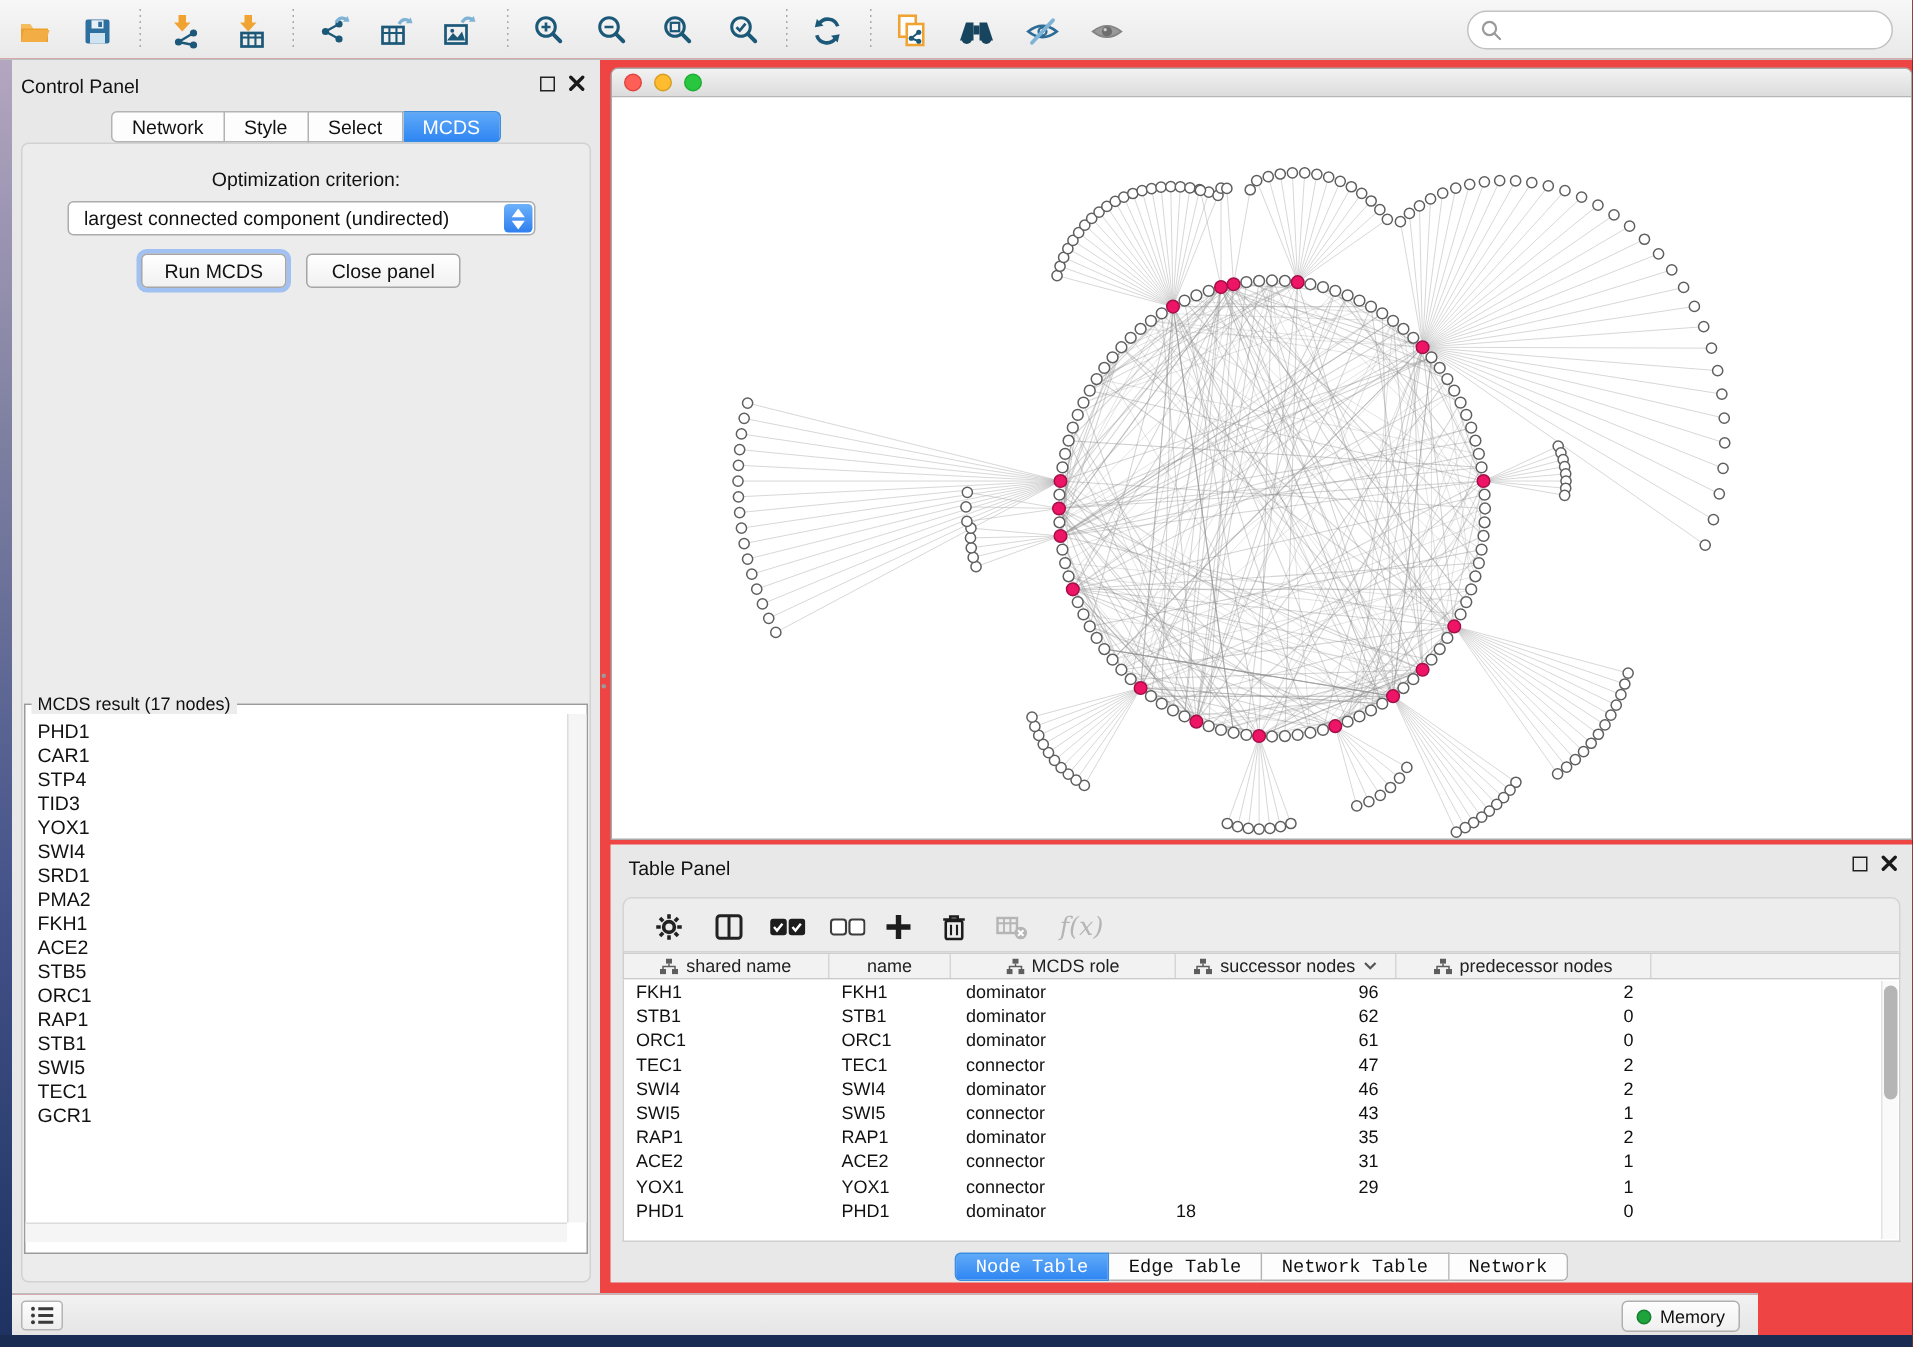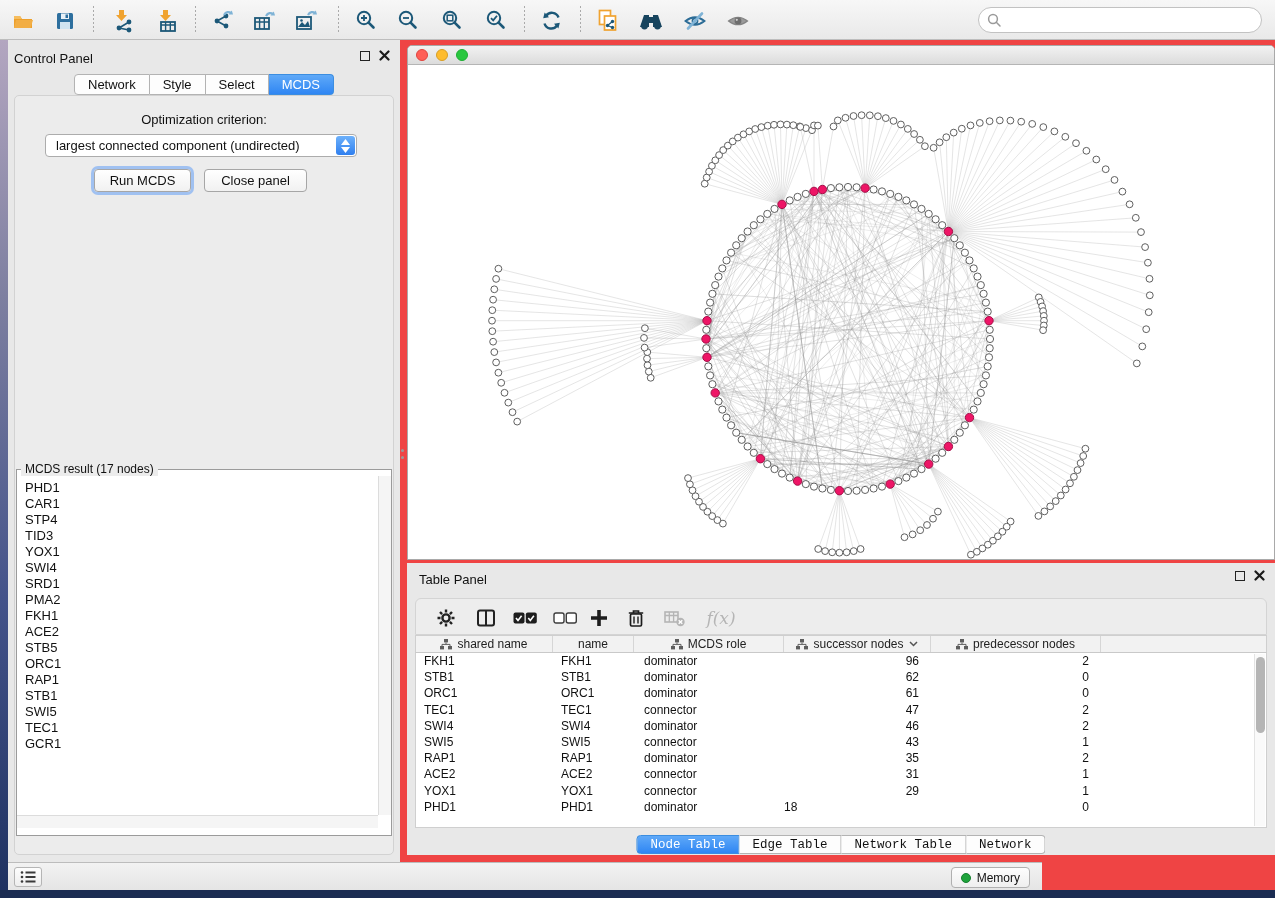--- a/index.html
+++ b/index.html
@@ -74,21 +74,21 @@
   .tbody{position:absolute;left:8px;top:90px;width:852px;height:175px;background:#fff;
          border:1px solid #cfcfcf;border-top:none;overflow:hidden;}
   .trow{display:flex;height:16.2px;align-items:center;font-size:12px;}
   .td{white-space:nowrap;overflow:hidden;}
   .tscroll{position:absolute;right:1px;top:1px;width:11px;height:172px;background:#fafafa;border-left:1px solid #e3e3e3;}
   .tthumb{position:absolute;left:1px;top:3px;width:9px;height:76px;background:#b5b5b5;border-radius:5px;}
   .btabs{position:absolute;left:50%;transform:translateX(-50%);top:272px;}
   .btabs .tab{height:19px;font-size:12.5px;padding:1px 13px;font-family:Liberation Mono, monospace;}
 
   
-  .statusbar{left:8px;top:862px;width:1034px;height:28px;background:linear-gradient(#f2f2f2,#e5e5e5);
+  .statusbar{left:8px;top:862px;width:1164px;height:28px;background:linear-gradient(#f2f2f2,#e5e5e5);
              border-top:1px solid #bcbcbc;}
   .listbtn{position:absolute;left:6px;top:4px;width:28px;height:20px;background:linear-gradient(#fdfdfd,#eee);
            border:1px solid #b5b5b5;border-radius:3px;display:flex;align-items:center;justify-content:center;}
   .membtn{position:absolute;right:12px;top:4px;height:21px;padding:0 9px;display:flex;align-items:center;gap:6px;
           border:1px solid #b0b0b0;border-radius:4px;background:linear-gradient(#fdfdfd,#efefef);font-size:12px;}
   .greendot{width:10px;height:10px;border-radius:50%;background:#1fa33c;border:1px solid #168030;}
 
   .fx{font-family:"DejaVu Serif",serif;font-style:italic;font-size:17px;color:#b5b5b5;}
   .splitdots{width:3px;height:3px;border-radius:50%;background:#9a9a9a;}
 </style>

